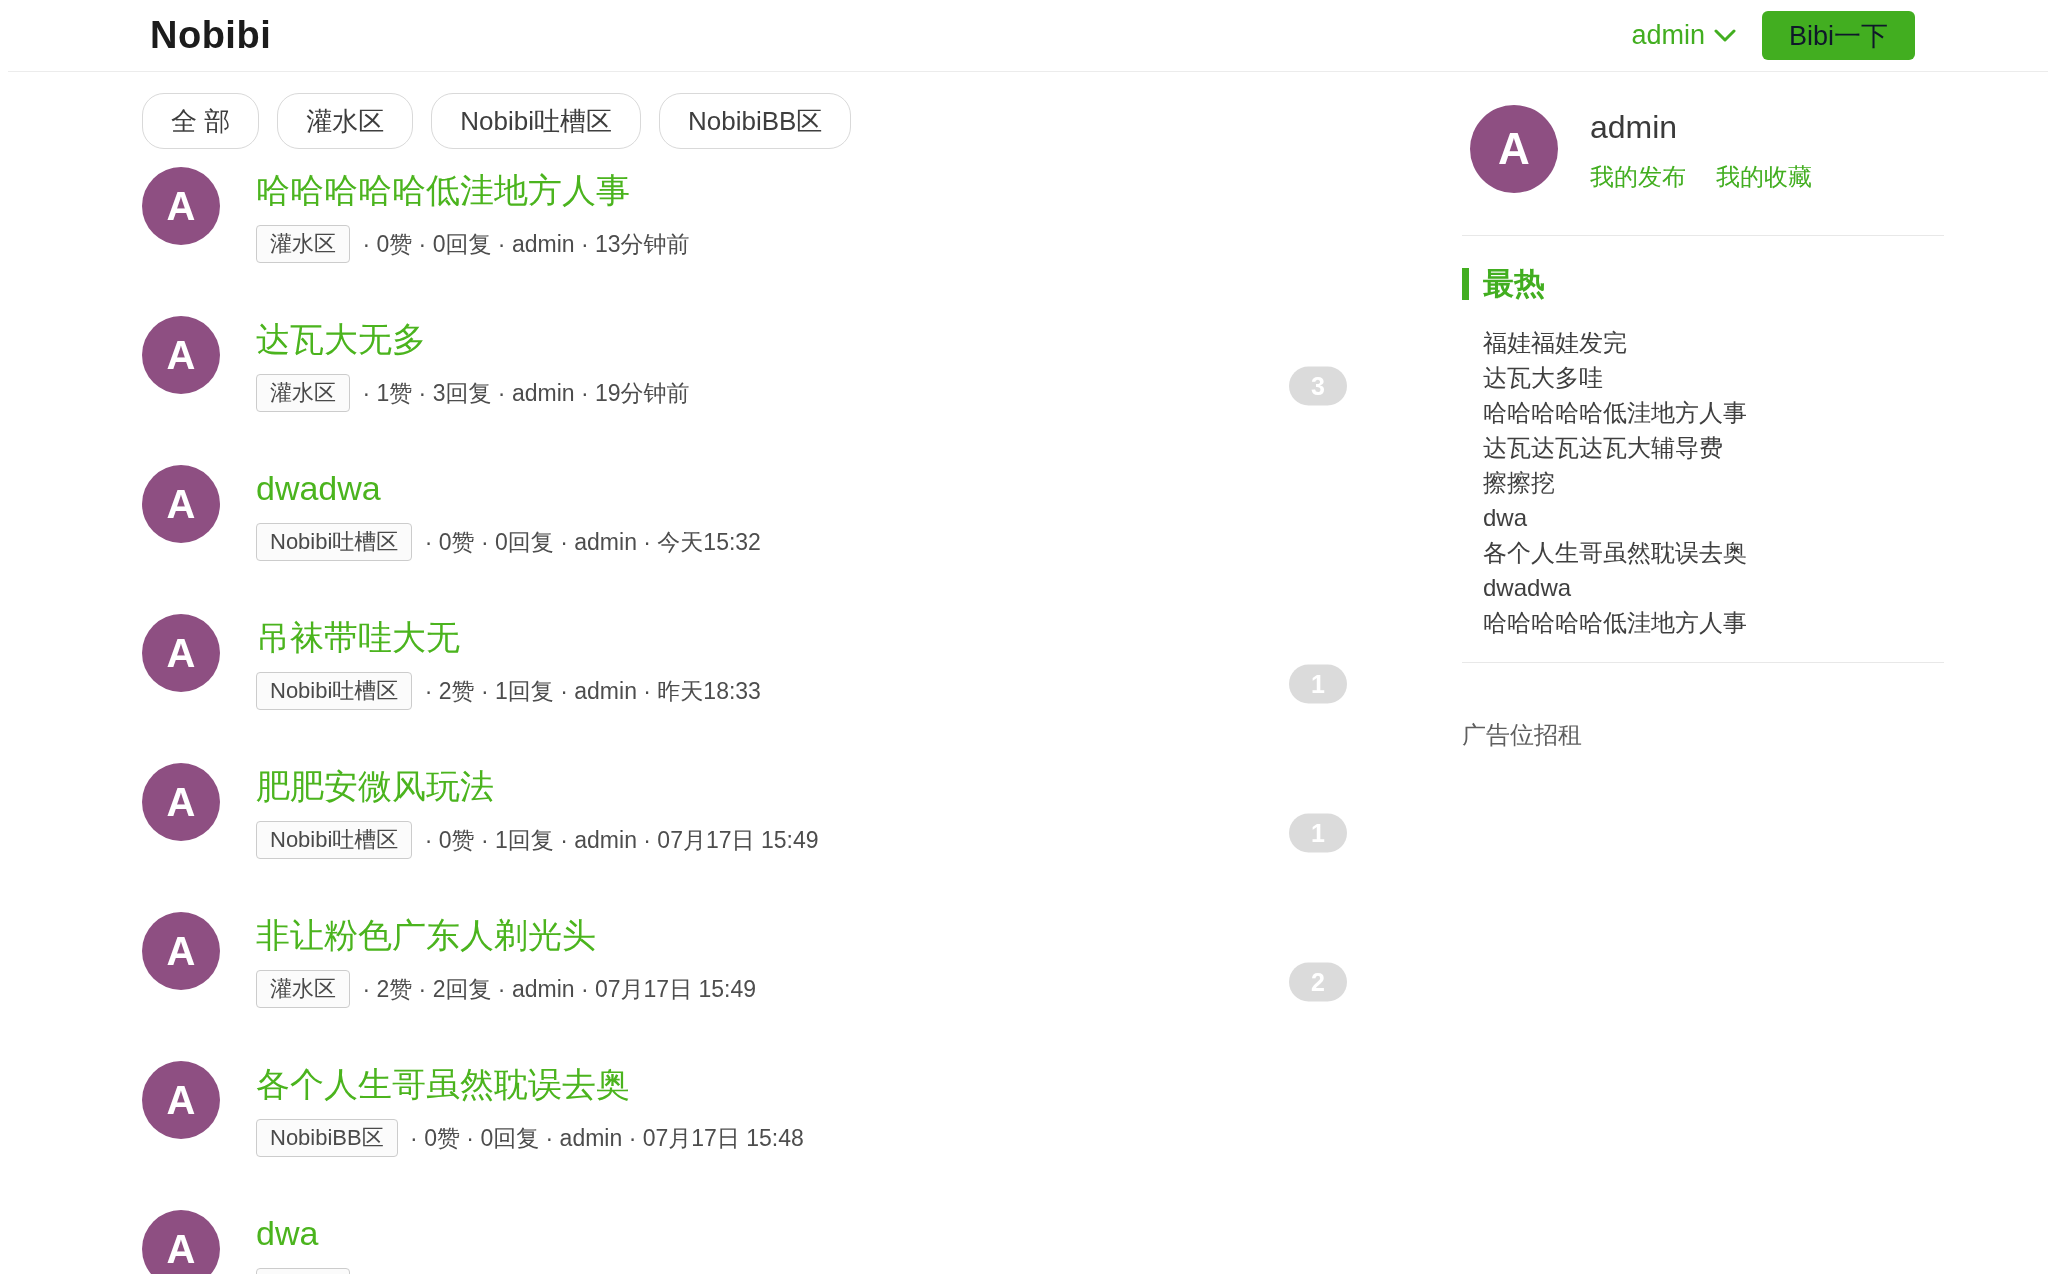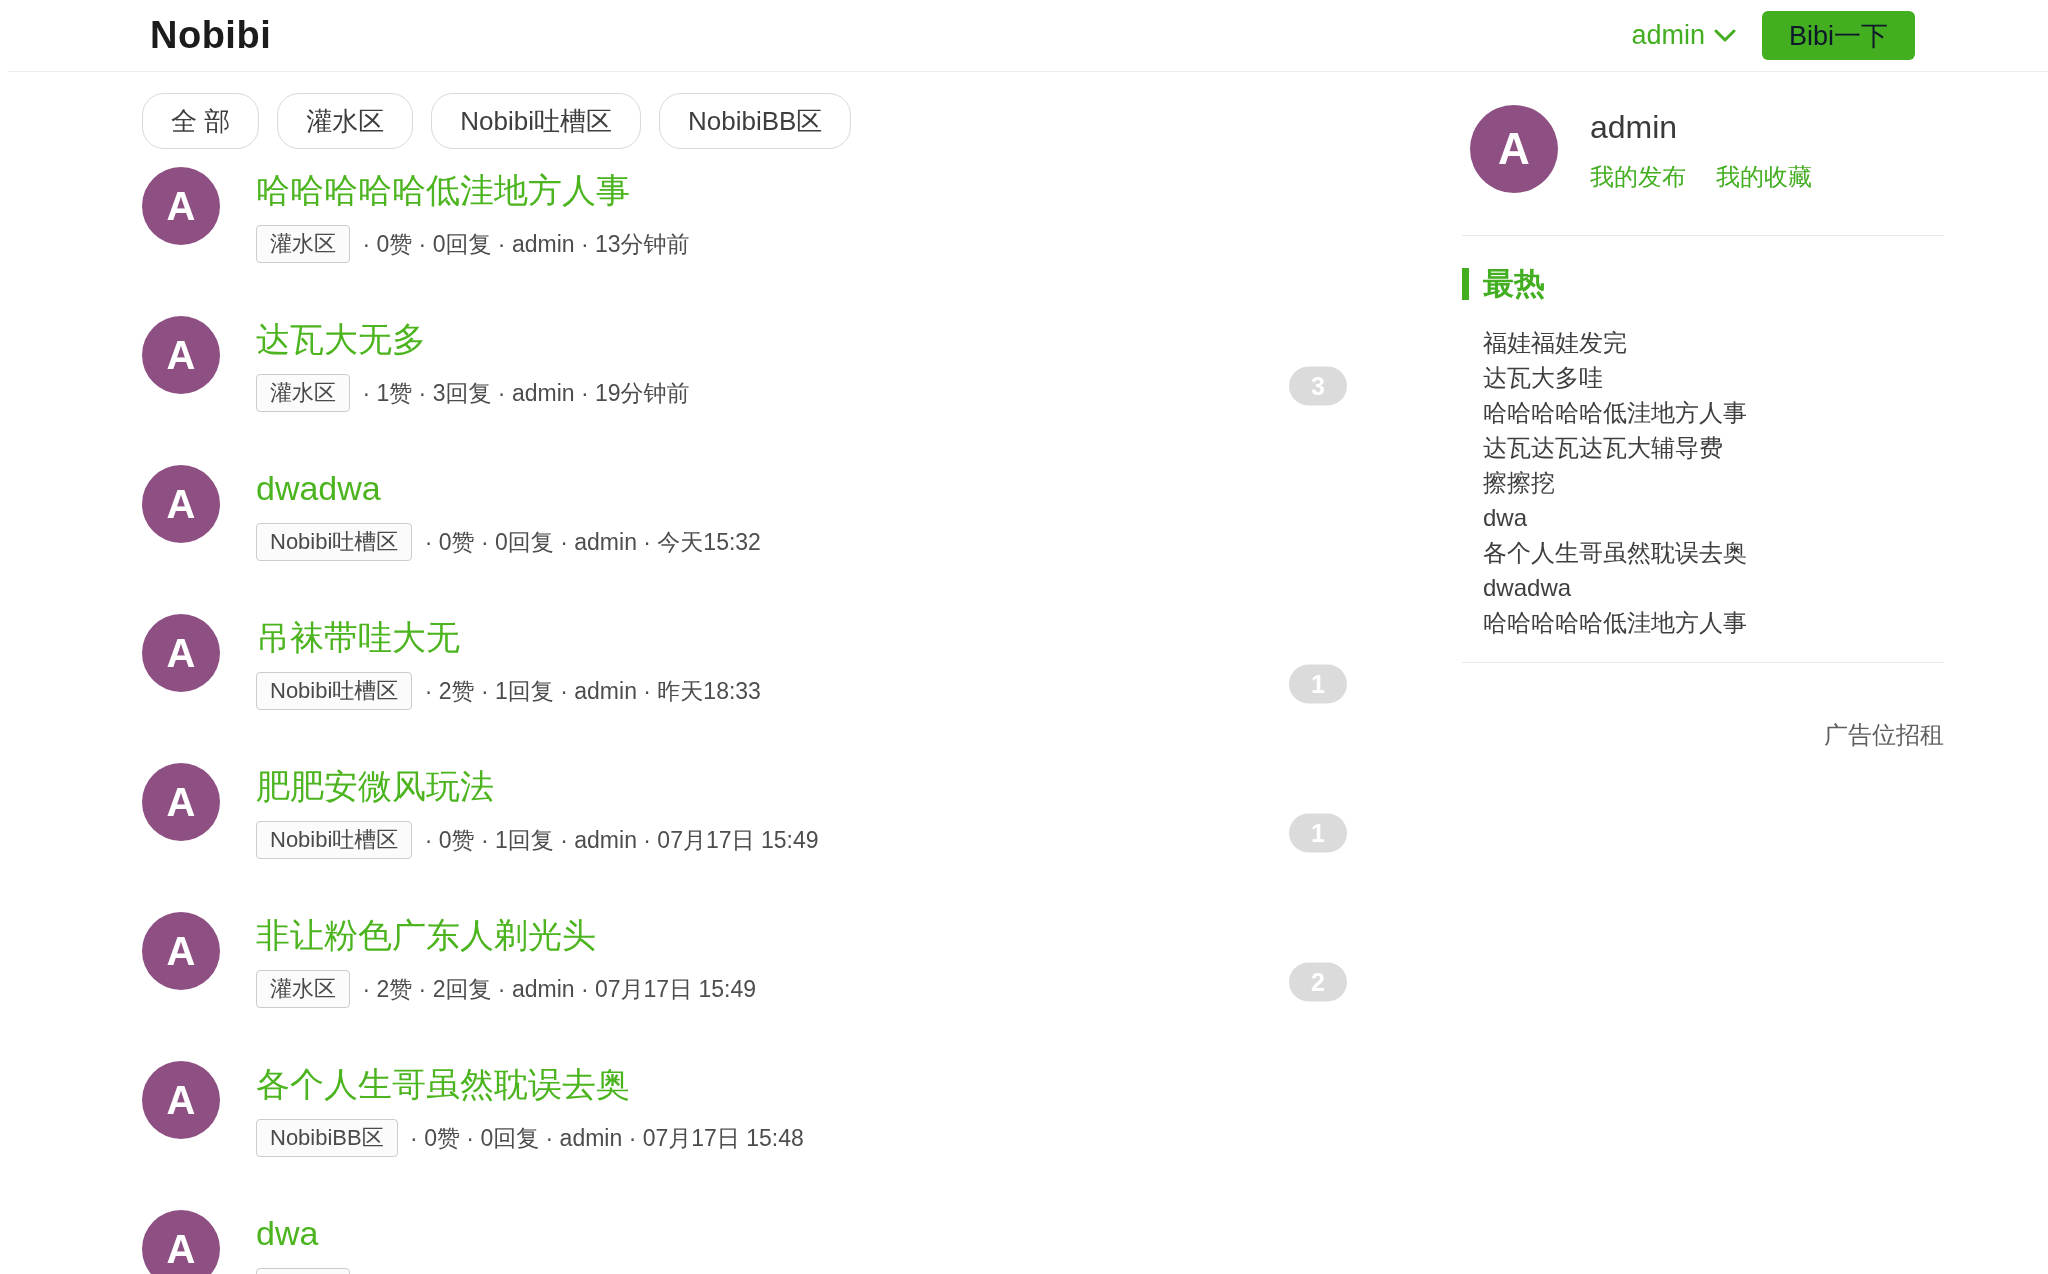--- a/index.html
+++ b/index.html
@@ -51,21 +51,21 @@
   .profile-links span { font-size:24px; color:var(--green); cursor:pointer; }
   .divider { border:none; border-top:1px solid #e8e8e8; height:0; }
   .div-1 { margin-top:42px; }
   .hot-header { margin-top:27px; display:flex; align-items:center; }
   .hot-bar { width:7px; height:32px; background:var(--green); margin-right:14px; }
   .hot-title { font-size:31px; font-weight:bold; color:var(--green); }
   .hot-list { margin-top:20px; padding-left:21px; }
   .hot-item { font-size:24px; color:#3f3f3f; line-height:35px; cursor:pointer;
               white-space:nowrap; overflow:hidden; }
   .div-2 { margin-top:22px; }
-  .ad-slot { margin-top:56px; text-align:right; font-size:24px; color:#5f5f5f; }
+  .ad-slot { margin-top:56px; text-align:left; font-size:24px; color:#5f5f5f; }
 </style>
 </head>
 <body>
 
 <div class="page" style="--green:#42ae20; --title-green:#4bb41e; --purple:#8e4f82;">
 
   <div class="header">
     <div class="logo">Nobibi</div>
     <div class="header-right">
       <div class="user-menu">

